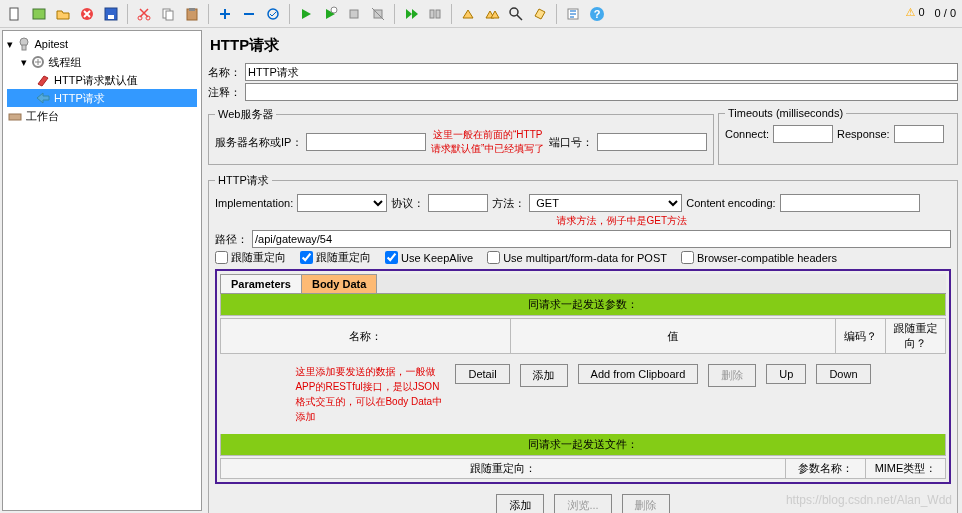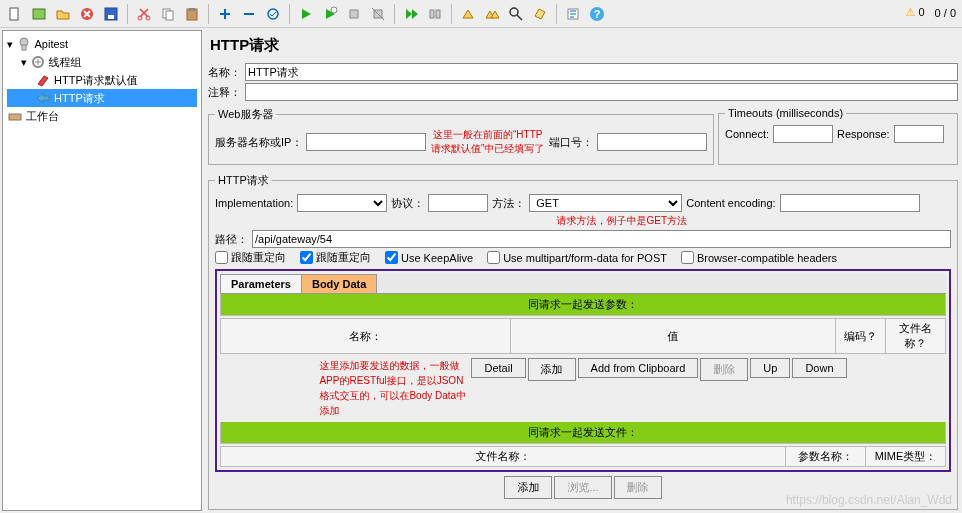--- a/index.html
+++ b/index.html
@@ -22,21 +22,21 @@
 .full{flex:1}
 fieldset{border:1px solid #aaa;margin:4px 0;padding:4px 6px 6px}
 legend{font-size:11px;padding:0 3px}
 .redtxt{color:#e00000;font-size:10px}
 .redbox{border:2px solid #4c1d95;padding:3px;margin-top:4px}
 .tabs{display:flex;border-bottom:1px solid #999;background:#e8e8e8}
 .tab{padding:3px 10px;border:1px solid #999;border-bottom:none;background:#fdba74;margin-right:-1px;cursor:pointer;font-weight:bold}
 .tab.active{background:#f5f5f5}
 .tbl{width:100%;border-collapse:collapse;margin-top:2px}
 .tbl th,.tbl td{border:1px solid #bbb;padding:2px 4px;font-weight:normal;text-align:center;background:#f4f4f4}
-.btnrow{display:flex;gap:2px;justify-content:center;margin:4px 0;align-items:flex-start}
+.btnrow{display:flex;gap:10px;justify-content:center;margin:10px 0;align-items:flex-start}
 button.btn{border:1px solid #888;background:#eee;padding:3px 12px;cursor:pointer;font-size:11px}
 button.btn:disabled{color:#999}
 .chk{display:flex;align-items:center;gap:3px;margin-right:10px}
 .ico{width:16px;height:16px;display:inline-block}
 .caption{text-align:center;padding:3px;border:1px solid #bbb;border-top:none;background:#84cc16}
 .watermark{position:absolute;right:10px;bottom:6px;color:#ccc;font-size:12px;pointer-events:none}
 </style>
 </head>
 <body>
 
@@ -303,38 +303,38 @@
           <div class="tab active">Parameters</div>
           <div class="tab">Body Data</div>
         </div>
         <div class="caption">同请求一起发送参数：</div>
         <table class="tbl">
           <tbody>
               <tr>
             <th style="width:40%">名称：</th>
             <th>值</th>
             <th style="width:50px">编码？</th>
-            <th style="width:60px">文件名称？</th>
+            <th style="width:60px">跟随重定向？</th>
           </tr>
         </tbody>
           </table>
         <div class="btnrow">
           <div class="redtxt" style="text-align:left;width:150px;line-height:1.5">这里添加要发送的数据，一般做APP的RESTful接口，是以JSON格式交互的，可以在Body Data中添加</div>
           <button class="btn">Detail</button>
           <button class="btn">添加</button>
           <button class="btn">Add from Clipboard</button>
           <button class="btn" disabled="">删除</button>
           <button class="btn">Up</button>
           <button class="btn">Down</button>
         </div>
         <div class="caption">同请求一起发送文件：</div>
         <table class="tbl">
           <tbody>
               <tr>
-            <th>文件名称：</th>
+            <th>跟随重定向：</th>
             <th style="width:80px">参数名称：</th>
             <th style="width:80px">MIME类型：</th>
           </tr>
         </tbody>
           </table>
       </div>
 
       <div class="btnrow">
         <button class="btn">添加</button>
         <button class="btn" disabled="">浏览...</button>

